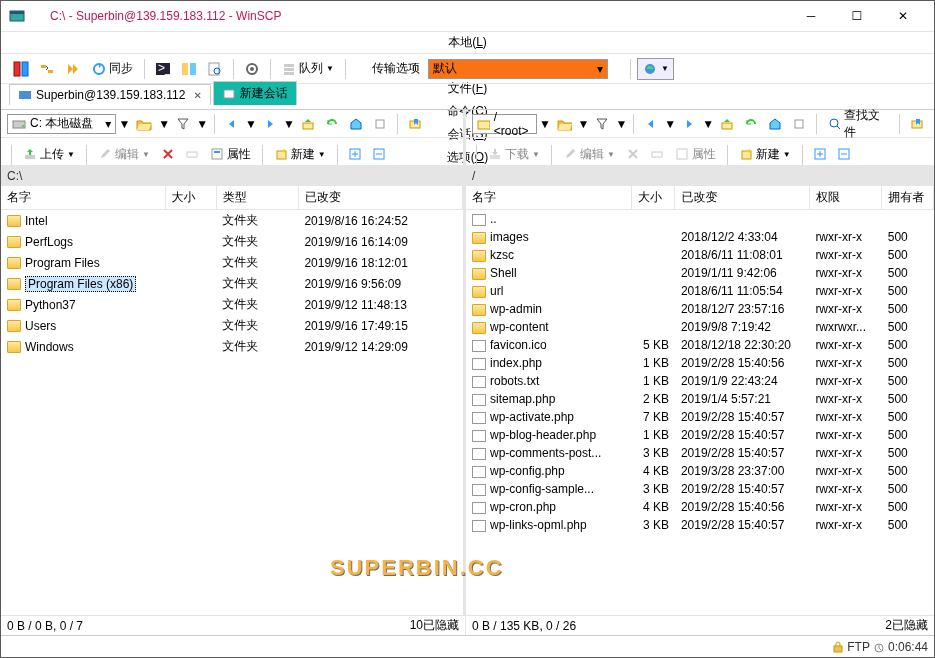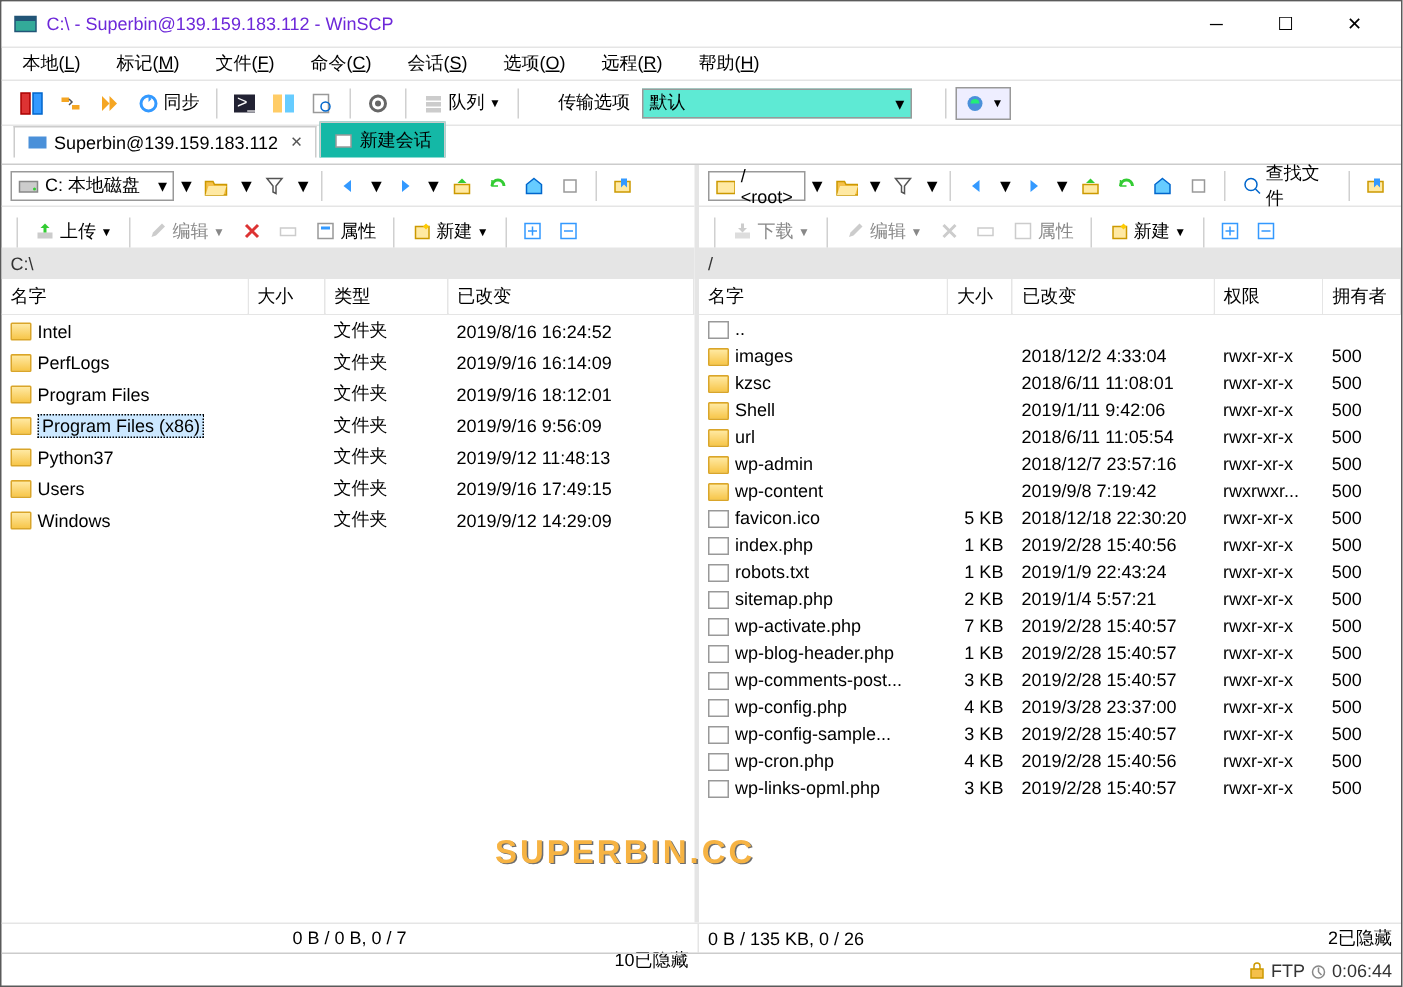--- a/index.html
+++ b/index.html
@@ -1,27 +1,27 @@
 <!DOCTYPE html>
 <html><head>
 <meta charset="utf-8">
 <style>
 * { box-sizing: border-box; margin: 0; padding: 0; font-family: "Segoe UI", "Microsoft YaHei", sans-serif; font-size: 12px; }
 body { background: #fff; width: 935px; height: 658px; overflow: hidden; display: flex; flex-direction: column; border: 1px solid #5a5a5a; }
 .titlebar { height: 30px; background: #fff; display: flex; align-items: center; padding: 0 8px; }
 .titlebar .icon { width: 16px; height: 16px; margin-right: 6px; }
-.titlebar .title { flex: 1; font-size: 12px; color: #6d28d9; }
+.titlebar .title { flex: 1; font-size: 12px; color: #be185d; margin-left: 19px; }
 .titlebar .ctl { width: 46px; height: 30px; display: flex; align-items: center; justify-content: center; color: #000; }
-.menubar { height: 22px; display: flex; align-items: center; padding: 0 8px; gap: 12px; border-top: 1px solid #e5e5e5; }
+.menubar { height: 22px; display: flex; align-items: center; padding: 0 8px; gap: 2px; border-top: 1px solid #e5e5e5; flex-direction: column; }
 .menubar .mi { padding: 2px 6px; cursor: default; }
 .menubar .mi u { text-decoration: underline; }
 .toolbar1, .toolbar3 { height: 30px; display: flex; align-items: center; padding: 2px 8px; gap: 2px; border-top: 1px solid #e5e5e5; }
 .tbtn { min-width: 22px; height: 22px; display: inline-flex; align-items: center; justify-content: center; padding: 0 3px; border: 1px solid transparent; }
 .tsep { width: 1px; height: 20px; background: #d0d0d0; margin: 0 4px; }
-.combo { border: 1px solid #999; height: 20px; padding: 0 4px; display: inline-flex; align-items: center; min-width: 180px; background: #5eead4; }
+.combo { border: 1px solid #999; height: 20px; padding: 0 4px; display: inline-flex; align-items: center; min-width: 180px; background: #f97316; }
 .tabs { height: 26px; display: flex; align-items: flex-end; padding: 4px 8px; gap: 2px; border-top: 1px solid #e5e5e5; }
 .tab { display: flex; align-items: center; gap: 4px; padding: 3px 8px; border: 1px solid #ccc; border-bottom: none; background: #14b8a6; position: relative; }
 .tab.active { background: #fff; }
 .tab .x { color: #555; margin-left: 4px; font-size: 10px; }
 .panes { flex: 1; display: flex; border-top: 1px solid #ccc; min-height: 0; }
 .pane { display: flex; flex-direction: column; min-height: 0; }
 .pane.left { width: 465px; border-right: 3px solid #e5e5e5; }
 .pane.right { flex: 1; }
 .navrow, .opsrow { height: 28px; display: flex; align-items: center; padding: 0 6px; gap: 2px; }
 .navrow { border-bottom: 1px solid #e5e5e5; }
@@ -32,21 +32,21 @@
 .list table { width: 100%; border-collapse: collapse; }
 .list th { text-align: left; font-weight: normal; padding: 3px 6px; border-right: 1px solid #e5e5e5; border-bottom: 1px solid #e5e5e5; background: #fff; position: sticky; top: 0; }
 .list td { padding: 2px 6px; white-space: nowrap; overflow: hidden; text-overflow: ellipsis; }
 .list td.seltd span.fn { border: 1px dotted #000; background: #cce8ff; padding: 0 2px; }
 .fico { display: inline-block; width: 14px; height: 12px; margin-right: 4px; vertical-align: middle; }
 .fico.folder { background: linear-gradient(#ffe9a3,#f7c64a); border: 1px solid #d9a52a; border-radius: 1px; }
 .fico.file { background: #fff; border: 1px solid #999; }
 .fico.up { background: #fff; border: 1px solid #999; position: relative; }
 .statusrow { height: 20px; border-top: 1px solid #e5e5e5; display: flex; }
 .statusrow .sp { padding: 2px 6px; display: flex; align-items: center; }
-.statusrow .sp.l { width: 465px; border-right: 1px solid #e5e5e5; flex-direction: column; }
+.statusrow .sp.l { width: 465px; border-right: 1px solid #e5e5e5; }
 .statusrow .sp.r { flex: 1; }
 .statusrow .sp .rt { margin-left: auto; }
 .statusbar { height: 22px; border-top: 1px solid #ccc; display: flex; align-items: center; padding: 0 6px; gap: 3px; justify-content: flex-end; color: #333; }
 .opbtn { display: inline-flex; align-items: center; gap: 3px; padding: 0 4px; height: 22px; border: 1px solid transparent; }
 .opbtn .arr { font-size: 8px; }
 .dim { color: #888; }
 svg { display: block; }
 .watermark { position: absolute; left: 330px; top: 555px; font-size: 22px; font-weight: bold; color: #f5a623; text-shadow: 1px 1px 0 #555; letter-spacing: 2px; pointer-events: none; opacity: 0.85; }
 </style>
 </head>

